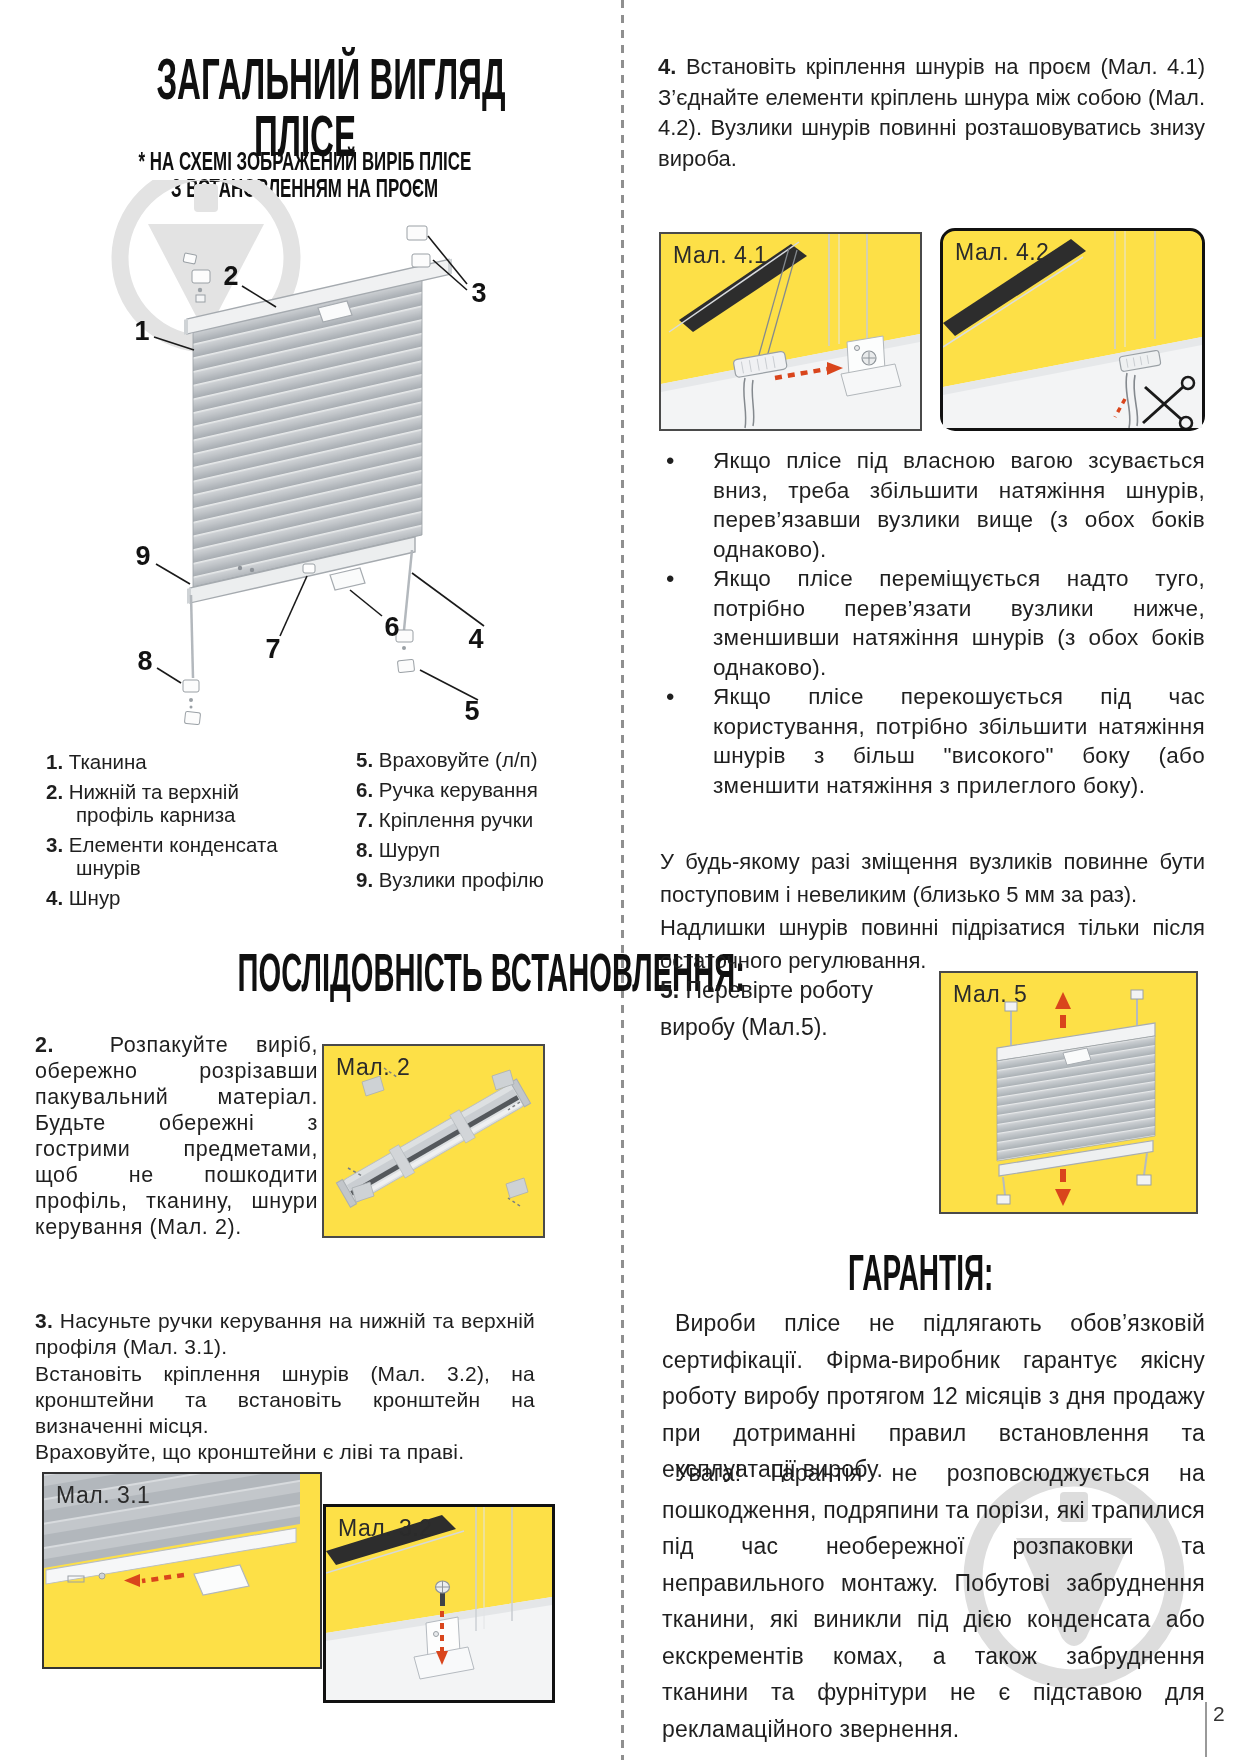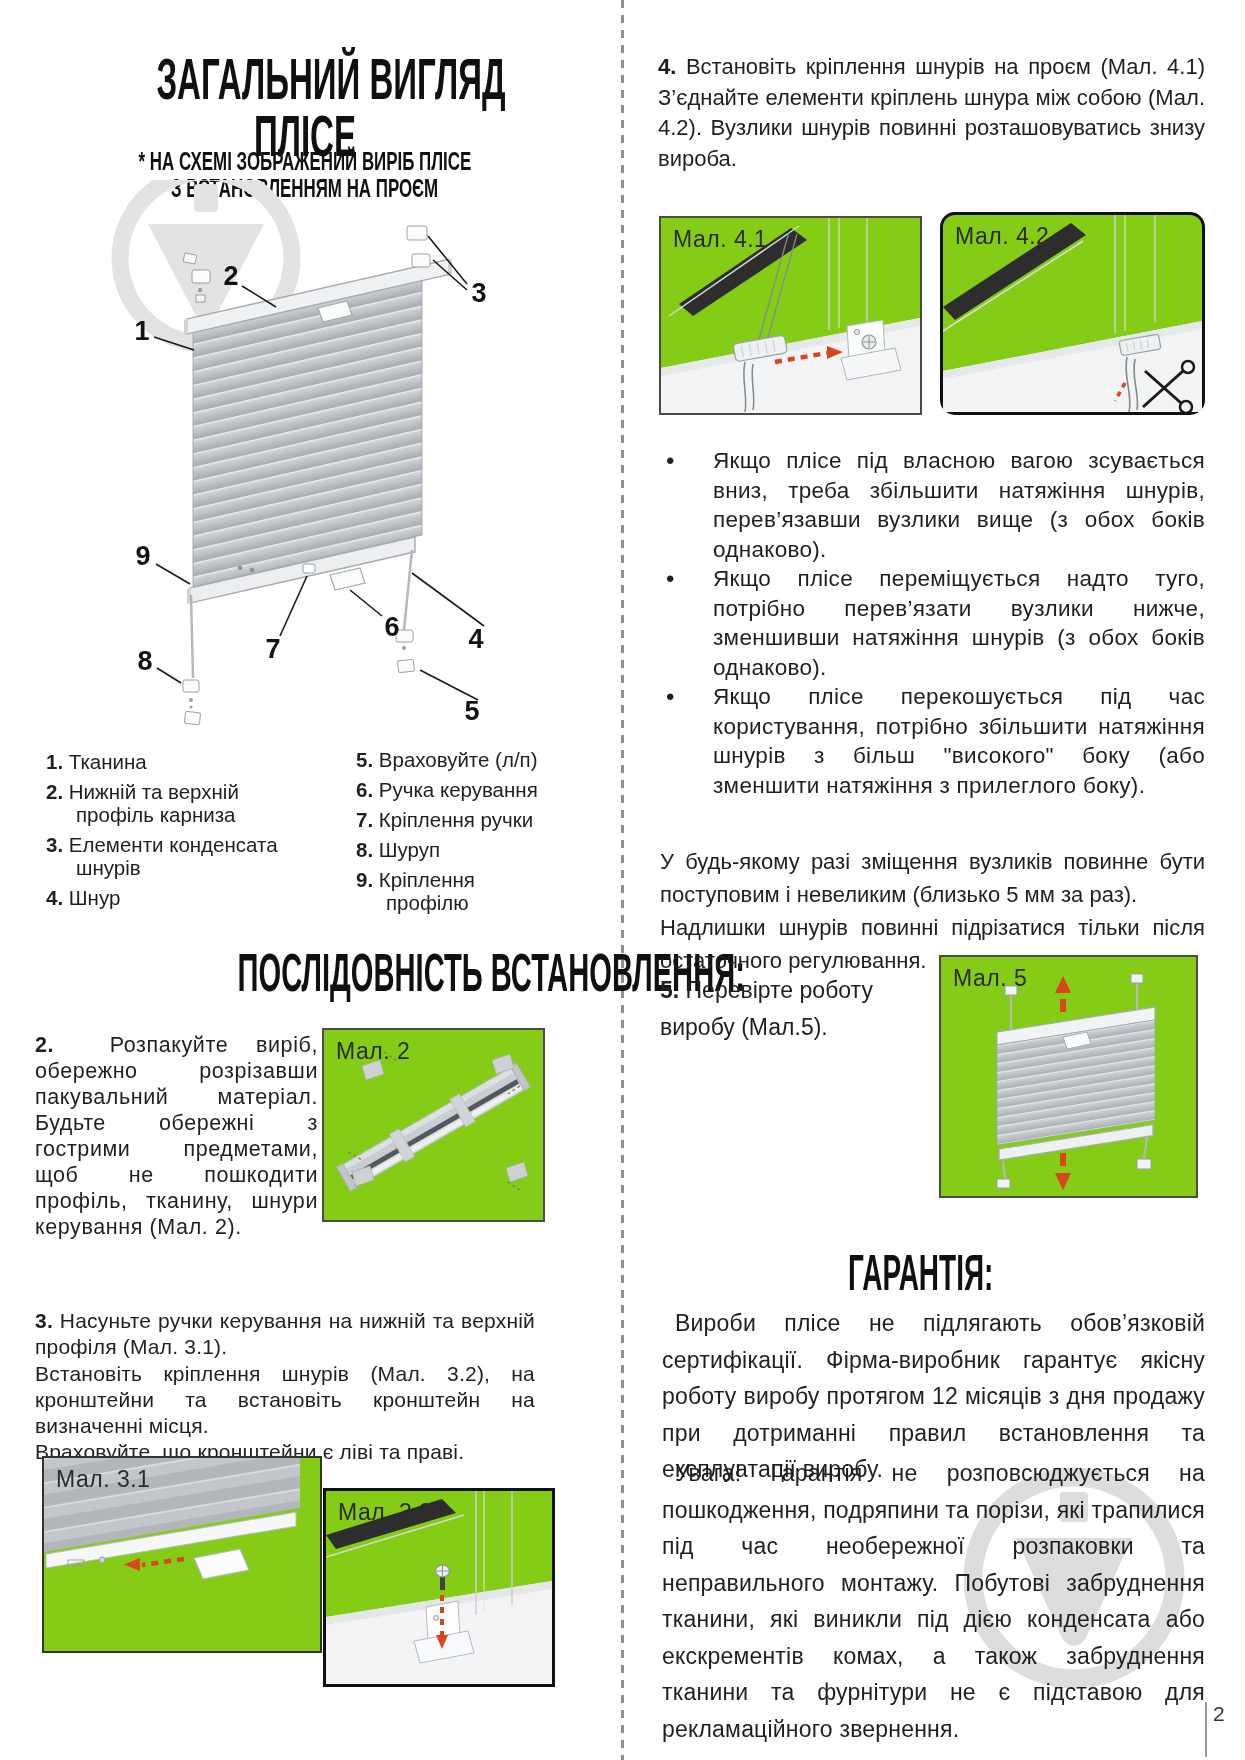--- a/index.html
+++ b/index.html
@@ -15,21 +15,21 @@
   .h3 { font-size:50px; line-height:1.0; transform:scaleX(0.56); }
   .body-s { font-size:21.5px; line-height:26px; text-align:justify; letter-spacing:0.6px; }
   .body-m { font-size:21px; line-height:26.3px; text-align:justify; letter-spacing:0.2px; }
   .body-r { font-size:22px; line-height:30.5px; text-align:justify; }
   .last-just { text-align-last:justify; }
   .bullet-row { display:flex; align-items:flex-start; }
   .bullet-dot { width:55px; flex:0 0 55px; font-size:24px; line-height:29.5px; padding-left:8px; }
   .bullet-txt { flex:1; font-size:22.5px; line-height:29.5px; text-align:justify; letter-spacing:0.3px; }
   .note-p { font-size:22px; line-height:33px; text-align:justify; }
   .warr-p { font-size:23px; line-height:36.5px; text-align:justify; text-indent:13px; letter-spacing:0.2px; }
-  .figure { position:absolute; background:#84cc16; }
+  .figure { position:absolute; background:#fde047;margin-top:16px; }
   .fig-label { position:absolute; top:8px; left:12px; font-size:23px; color:#2b2b2b; letter-spacing:0.5px; z-index:3; }
   .b-thin  { border:2px solid #4a4a4a; }
   .b-mid   { border:2px solid #333333; }
   .b-heavy { border:3px solid #111111; }
   .sep { position:absolute; left:621px; top:0; width:3px; height:1760px;
          background:repeating-linear-gradient(to bottom,#8f8f8f 0 8px,transparent 8px 15px); }
   .legend-item { padding-left:30px; text-indent:-30px; font-size:20.5px; line-height:23px; margin-bottom:7px; }
   .legend-item b { letter-spacing:0; }
   .pgnum { font-size:21px; color:#333; }
   .pgline { position:absolute; width:2px; background:#999; }
@@ -147,21 +147,21 @@
     <div class="legend-item"><b>1.</b> <span>Тканина</span></div>
     <div class="legend-item"><b>2.</b> <span>Нижній та верхній профіль карниза</span></div>
     <div class="legend-item"><b>3.</b> <span>Елементи конденсата шнурів</span></div>
     <div class="legend-item"><b>4.</b> <span>Шнур</span></div>
   </div>
   <div class="abs" style="left:356px; top:748px; width:205px;">
     <div class="legend-item"><b>5.</b> <span>Враховуйте (л/п)</span></div>
     <div class="legend-item"><b>6.</b> <span>Ручка керування</span></div>
     <div class="legend-item"><b>7.</b> <span>Кріплення ручки</span></div>
     <div class="legend-item"><b>8.</b> <span>Шуруп</span></div>
-    <div class="legend-item"><b>9.</b> <span>Кріплення профілю</span></div>
+    <div class="legend-item"><b>9.</b> <span>Вузлики профілю</span></div>
   </div>
 
   <div class="abs center" style="left:30px; top:946px; width:550px;">
     <span class="cond h2">ПОСЛІДОВНІСТЬ ВСТАНОВЛЕННЯ:</span>
   </div>
 
   <div class="abs body-s" style="left:35px; top:1032px; width:283px;">
     <b>2.</b>&nbsp;
     <span>Розпакуйте виріб, обережно розрізавши пакувальний матеріал. Будьте обережні з гострими предметами, щоб не пошкодити профіль, тканину, шнури керування (Мал. 2).</span>
   </div>

